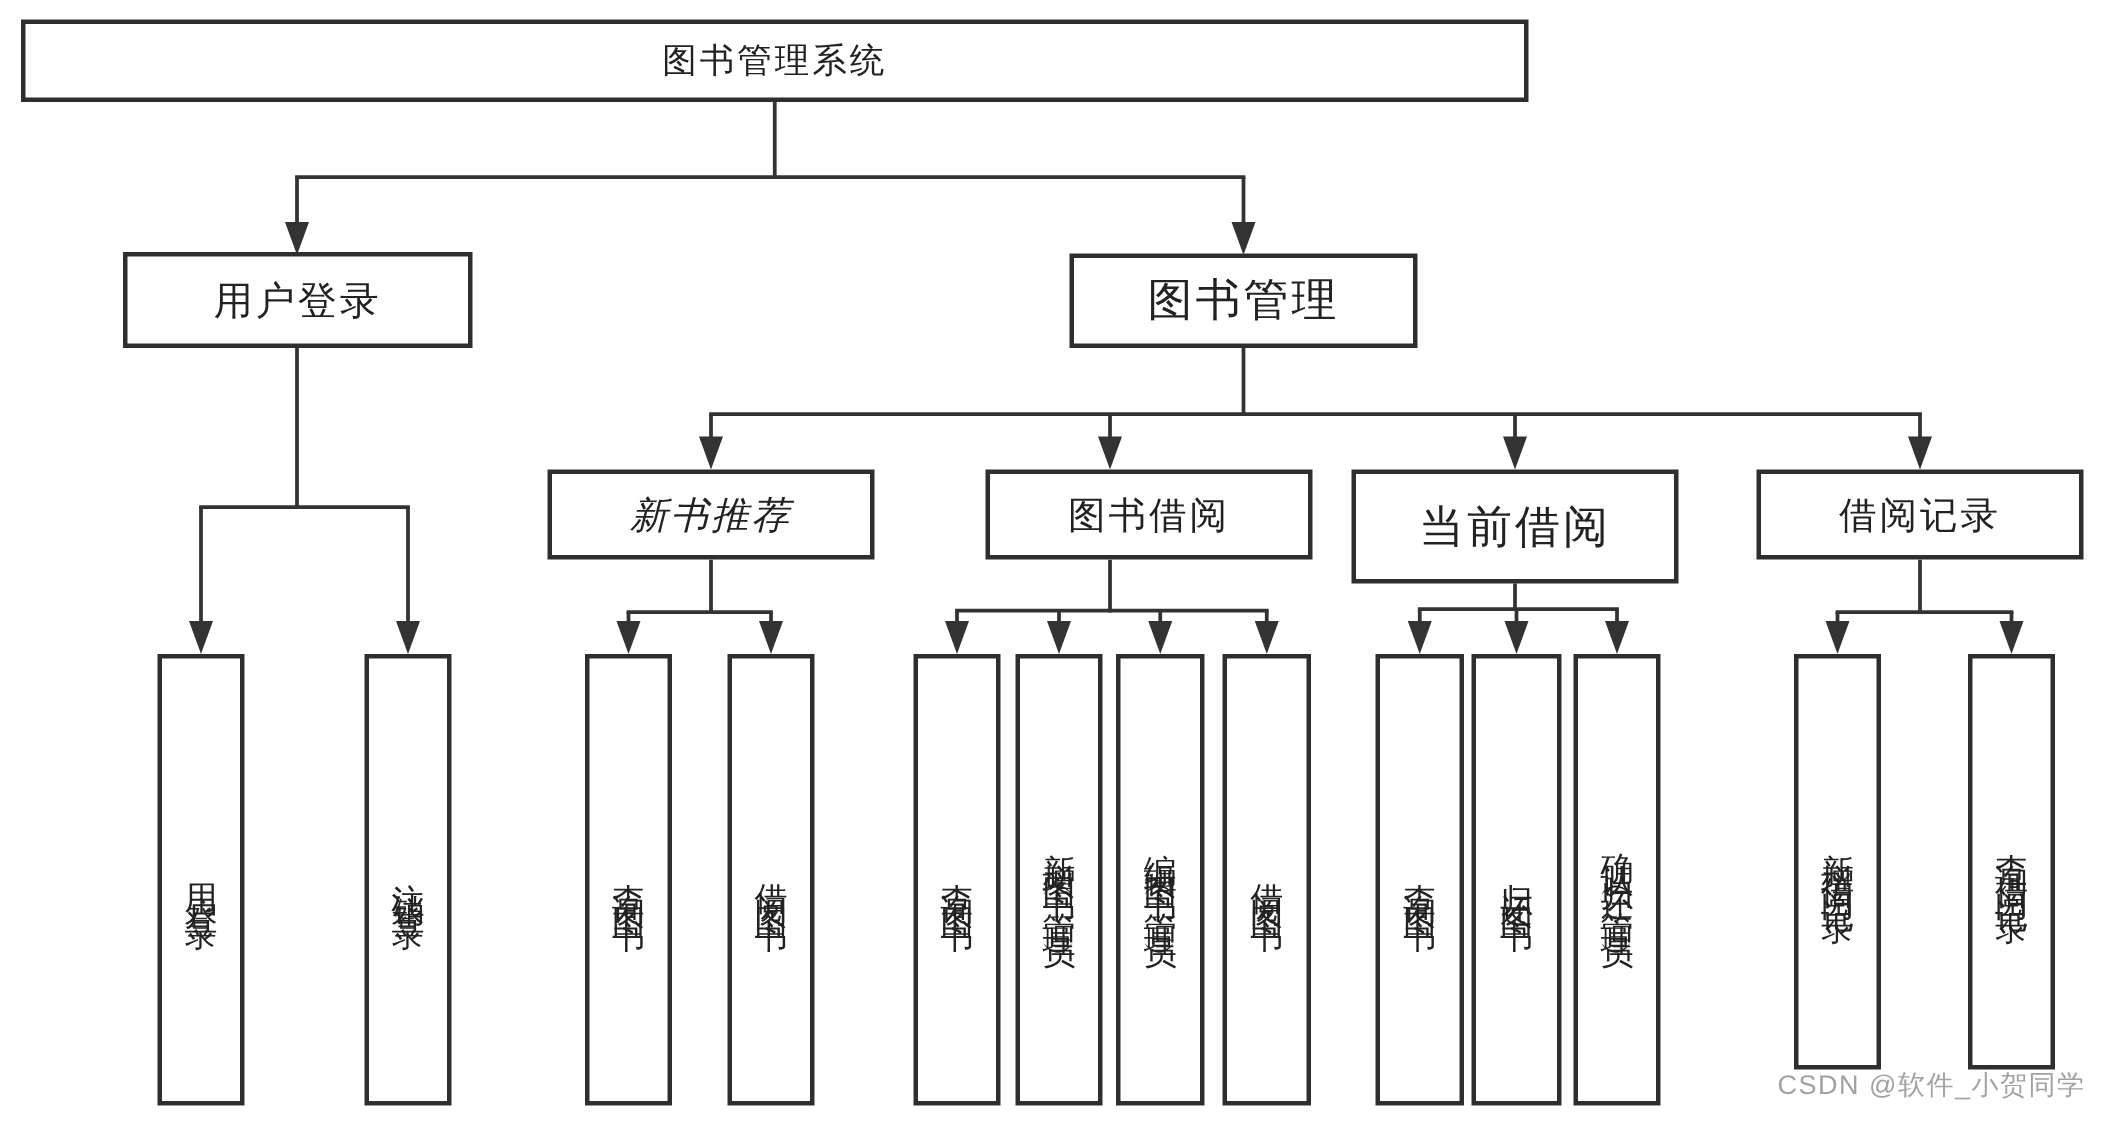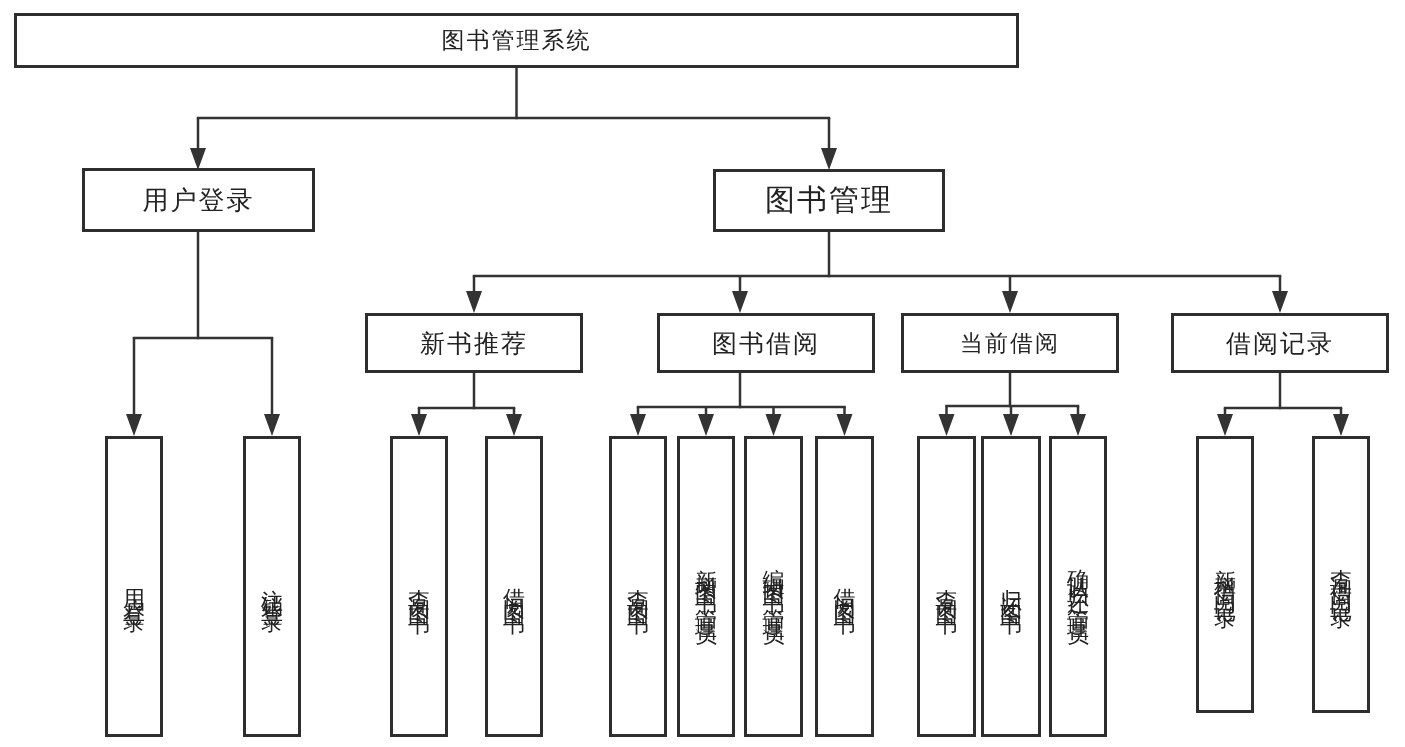--- a/index.html
+++ b/index.html
@@ -111,37 +111,38 @@
       <polygon points="1217,414 1233,414 1225,436"></polygon>
       <polygon points="1333,414 1349,414 1341,436"></polygon>
     </g>
   </svg>
 
   <div class="node h" style="left:14px; top:13px; width:1005px; height:55px; font-size:23px;">图书管理系统</div>
 
   <div class="node h" style="left:82px; top:168px; width:233px; height:64px; font-size:26px;">用户登录</div>
   <div class="node h" style="left:713px; top:169px; width:232px; height:63px; font-size:30px;">图书管理</div>
 
-  <div class="node h" style="left:365px; top:313px; width:218px; height:60px; font-size:25px;">新书推荐</div>
+  <div class="node h" style="left:365px; top:313px; width:218px; height:60px; font-size:25px;font-style:italic;">新书推荐</div>
   <div class="node h" style="left:657px; top:313px; width:218px; height:60px; font-size:25px;">图书借阅</div>
-  <div class="node h" style="left:901px; top:313px; width:218px; height:60px; font-size:23px;">当前借阅</div>
+  <div class="node h" style="left:901px; top:313px; width:218px; height:76px; font-size:30px;">当前借阅</div>
   <div class="node h" style="left:1171px; top:313px; width:218px; height:60px; font-size:25px;">借阅记录</div>
 
   <div class="node v" style="left:105px; top:436px; width:58px; height:301px;">用户登录</div>
   <div class="node v" style="left:243px; top:436px; width:58px; height:301px;">注销登录</div>
 
   <div class="node v" style="left:390px; top:436px; width:58px; height:301px;">查询图书</div>
   <div class="node v" style="left:485px; top:436px; width:58px; height:301px;">借阅图书</div>
 
   <div class="node v" style="left:609px; top:436px; width:58px; height:301px;">查询图书</div>
   <div class="node v" style="left:677px; top:436px; width:58px; height:301px;">新增图书（管理员）</div>
   <div class="node v" style="left:744px; top:436px; width:59px; height:301px;">编辑图书（管理员）</div>
   <div class="node v" style="left:815px; top:436px; width:59px; height:301px;">借阅图书</div>
 
   <div class="node v" style="left:917px; top:436px; width:59px; height:301px;">查询图书</div>
   <div class="node v" style="left:981px; top:436px; width:60px; height:301px;">归还图书</div>
   <div class="node v" style="left:1049px; top:436px; width:58px; height:301px;">确认归还（管理员）</div>
 
   <div class="node v" style="left:1196px; top:436px; width:58px; height:277px;">新增借阅记录</div>
   <div class="node v" style="left:1312px; top:436px; width:58px; height:277px;">查询借阅记录</div>
 
+  <div class="watermark">CSDN @软件_小贺同学</div>
 
 </div>
 
 </body></html>

